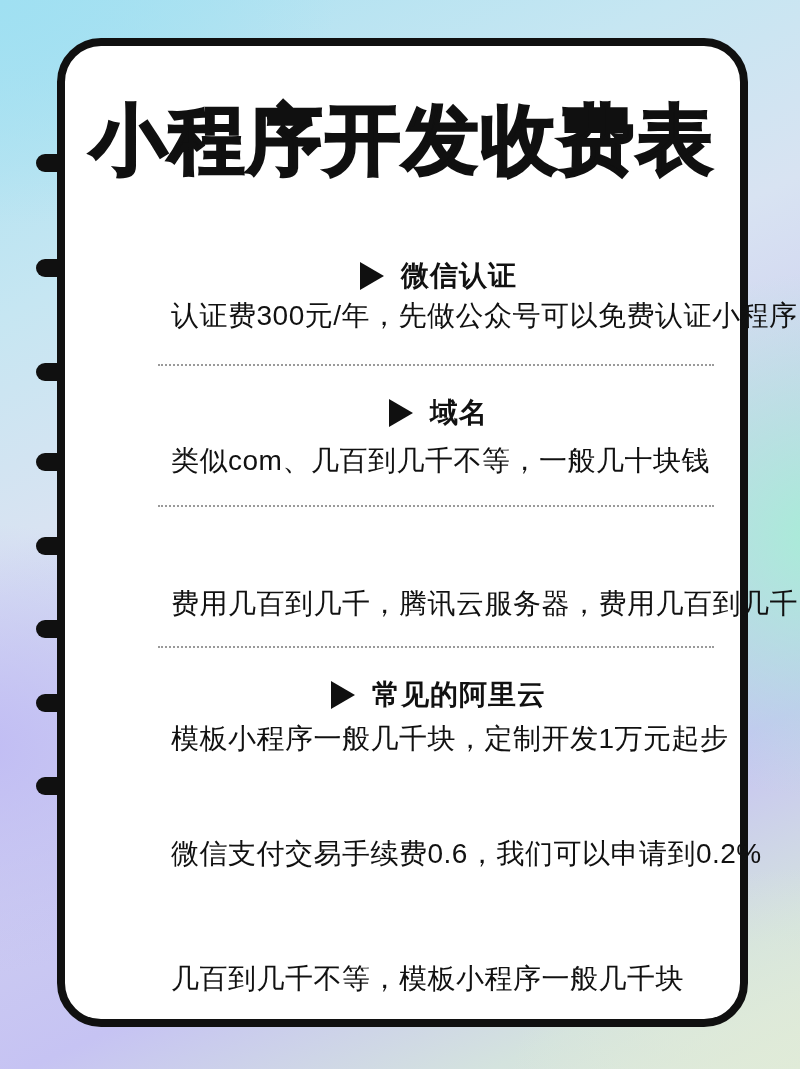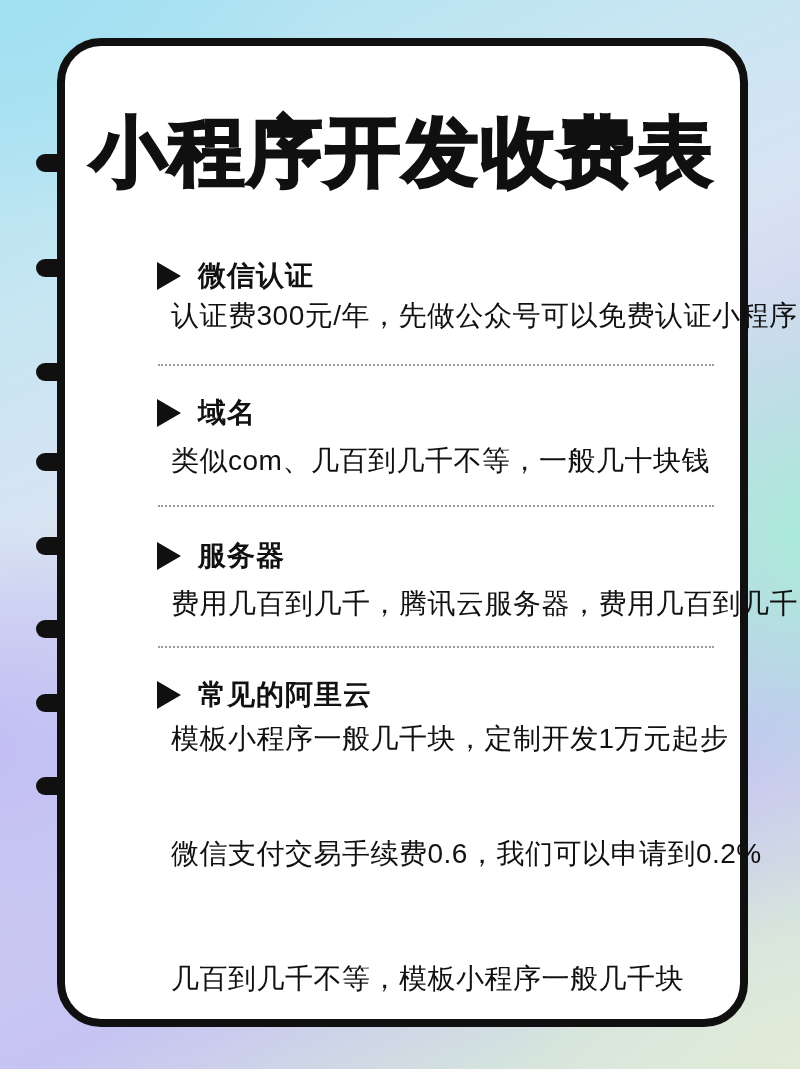--- a/index.html
+++ b/index.html
@@ -33,38 +33,39 @@
 
   
   .hole { position: absolute; left: 36px; width: 62px; height: 36px; }
   .hole .bar  { position: absolute; left: 0; top: 9px; width: 48px; height: 18px; background: #101010; border-radius: 9px; }
   .hole .ball { position: absolute; left: 26px; top: 0; width: 36px; height: 36px; background: #101010; border-radius: 50%; }
 
   
   .title {
     position: absolute;
     left: 0; right: 0; top: 42px;
-    margin: 16px;
+    margin: 4px;
     text-align: center;
     font-size: 76px;
     line-height: 96px;
     font-weight: 900;
     letter-spacing: 2px;
     color: #101010;
     -webkit-text-stroke: 2.5px #101010;
   }
 
   
   .sec-head {
     position: absolute;
     left: 92px; right: 20px;
     height: 36px;
     display: flex;
     align-items: center;
     gap: 17px;
+    justify-content: center;
   }
   .tri {
     width: 0; height: 0;
     border-top: 14px solid transparent;
     border-bottom: 14px solid transparent;
     border-left: 24px solid #101010;
     flex: 0 0 auto;
   }
   .head-label {
     font-size: 28px;
@@ -137,24 +138,20 @@
     <div class="sec-body" style="top:251px">认证费300元/年，先做公众号可以免费认证小程序</div>
     <div class="divider" style="top:318px"></div>
 
     <div class="sec-head" style="top:349px">
       <span class="tri"></span>
       <span class="head-label">域名</span>
     </div>
     <div class="sec-body" style="top:396px">类似com、几百到几千不等，一般几十块钱</div>
     <div class="divider" style="top:459px"></div>
 
-    <div class="sec-head" style="top:492px">
-      <span class="tri"></span>
-      <span class="head-label">服务器</span>
-    </div>
     <div class="sec-body" style="top:539px">费用几百到几千，腾讯云服务器，费用几百到几千</div>
     <div class="divider" style="top:600px"></div>
 
     <div class="sec-head" style="top:631px">
       <span class="tri"></span>
       <span class="head-label">常见的阿里云</span>
     </div>
     <div class="sec-body" style="top:674px">模板小程序一般几千块，定制开发1万元起步</div>
 
     <div class="sec-body" style="top:789px">微信支付交易手续费0.6，我们可以申请到0.2%</div>

